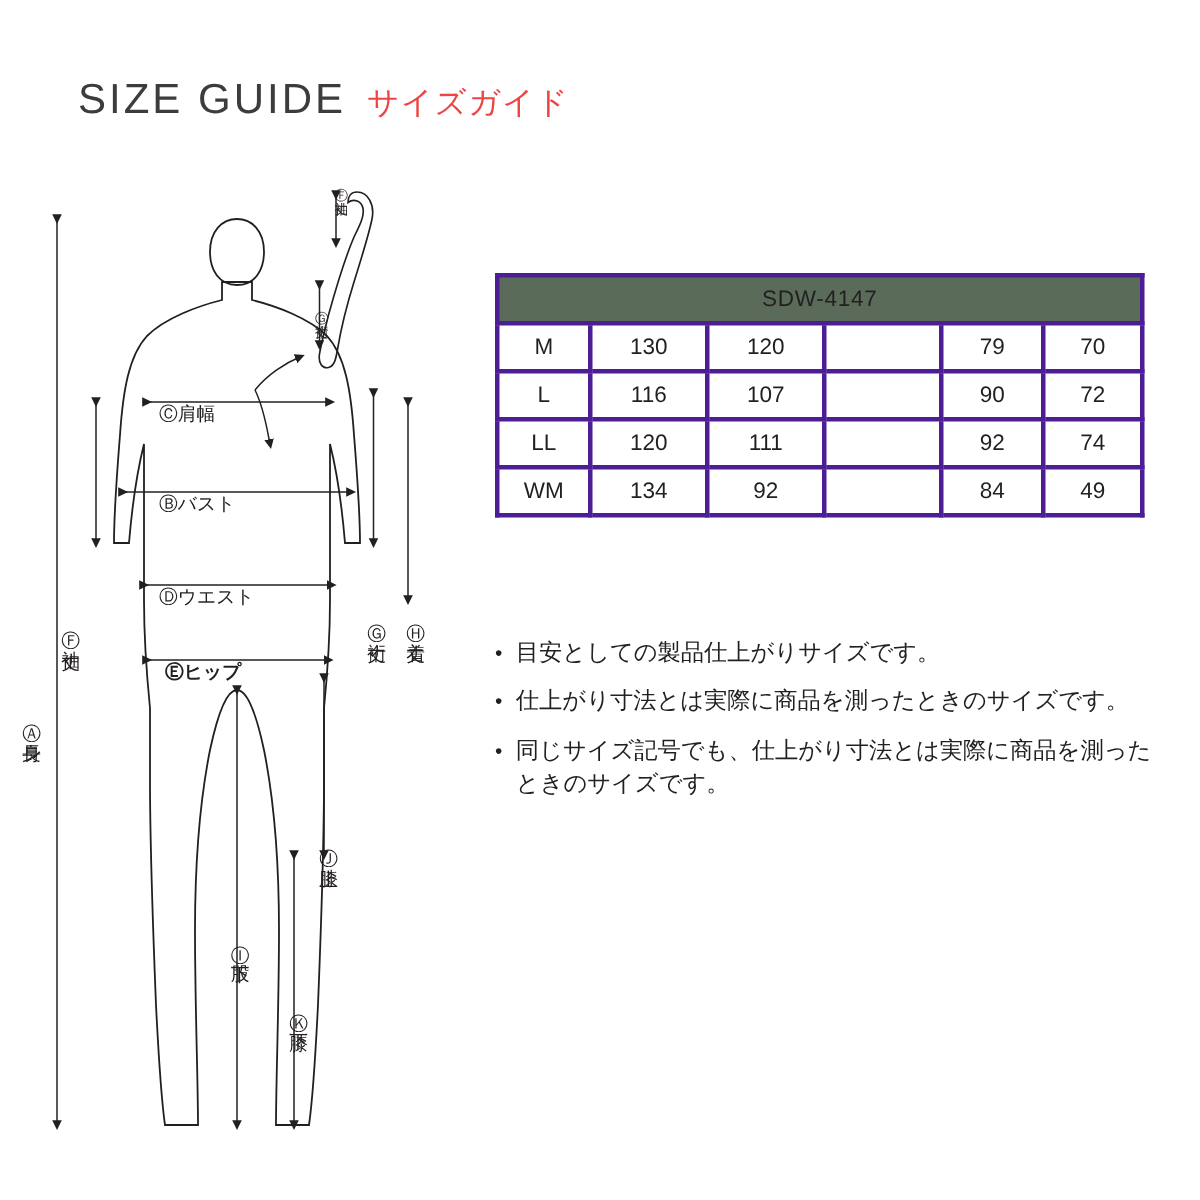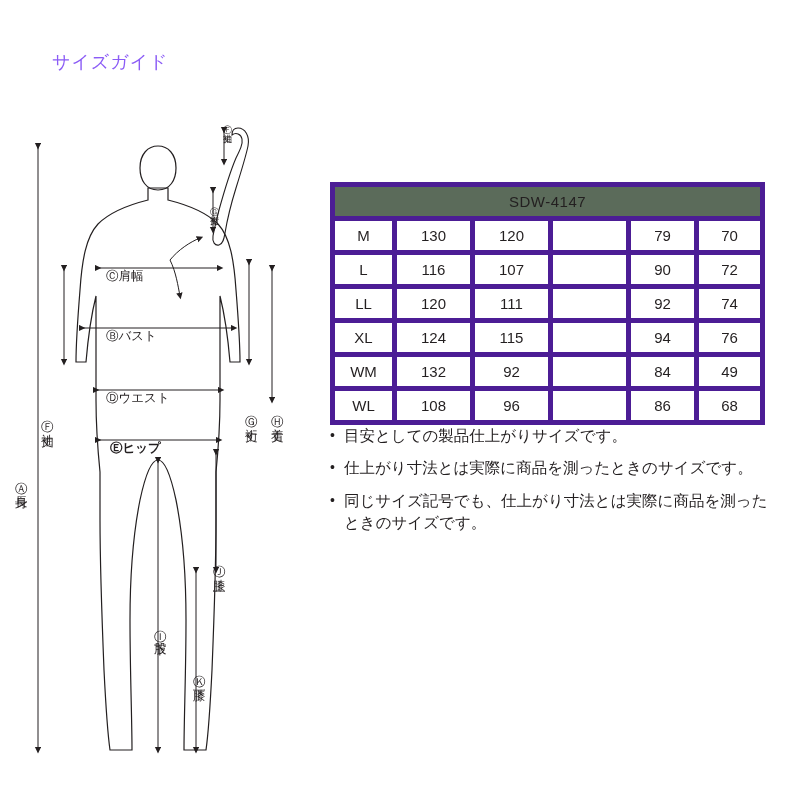--- a/index.html
+++ b/index.html
@@ -31,22 +31,22 @@
     align-items: baseline;
     gap: 14px;
   }
   .title-main {
     font-size: 28px;
     letter-spacing: 2px;
     color: #3c3c3c;
     font-weight: 400;
   }
   .title-sub {
-    font-size: 18px;
-    color: #8b5cf6;
+    font-size: 21px;
+    color: #ef4444;
     letter-spacing: 1px;
   }
 
   
   .figure-area {
     position: absolute;
     left: 0px;
     top: 100px;
     width: 330px;
     height: 660px;
@@ -89,21 +89,21 @@
     top: 182px;
     width: 430px;
   }
   table.size-table {
     border-collapse: collapse;
     width: 430px;
     table-layout: fixed;
   }
   table.size-table th,
   table.size-table td {
-    border: 5px solid #4c1d95;
+    border: 3px solid #4c1d95;
     font-size: 15px;
     font-weight: normal;
     text-align: center;
     height: 29px;
     padding: 0;
     color: #231f20;
   }
   .model-row th {
     background: #5b6b5a;
     color: #ffffff;
@@ -154,20 +154,21 @@
   .note .note-text {
     flex: 1;
   }
 </style>
 </head>
 <body>
 
 <div id="page">
 
   <div class="title-block">
+    <span class="title-main">SIZE GUIDE</span>
     <span class="title-sub">サイズガイド</span>
   </div>
 
   <div class="figure-area">
     <svg width="330" height="660" viewBox="0 0 330 660">
       <defs>
         <marker id="ah" markerWidth="7" markerHeight="7" refX="3.2" refY="3.2" orient="auto">
           <path d="M0,0 L6.6,3.2 L0,6.4 z" fill="#231f20"></path>
         </marker>
       </defs>
@@ -280,43 +281,27 @@
           <td class="num">72</td>
         </tr>
         <tr>
           <td class="num">LL</td>
           <td class="num">120</td>
           <td class="num">111</td>
           <td class="num"></td>
           <td class="num">92</td>
           <td class="num">74</td>
         </tr>
-        <tr>
-          <td class="num">XL</td>
-          <td class="num">124</td>
-          <td class="num">115</td>
-          <td class="num"></td>
-          <td class="num">94</td>
-          <td class="num">76</td>
-        </tr>
         <tr class="row-pink">
           <td class="num">WM</td>
-          <td class="num">132</td>
+          <td class="num">134</td>
           <td class="num">92</td>
           <td class="num"></td>
           <td class="num">84</td>
           <td class="num">49</td>
-        </tr>
-        <tr class="row-pink">
-          <td class="num">WL</td>
-          <td class="num">108</td>
-          <td class="num">96</td>
-          <td class="num"></td>
-          <td class="num">86</td>
-          <td class="num">68</td>
         </tr>
       </tbody>
     </table>
   </div>
 
   <div class="notes">
     <div class="note">
       <span class="bullet">•</span>
       <span class="note-text">目安としての製品仕上がりサイズです。</span>
     </div>

